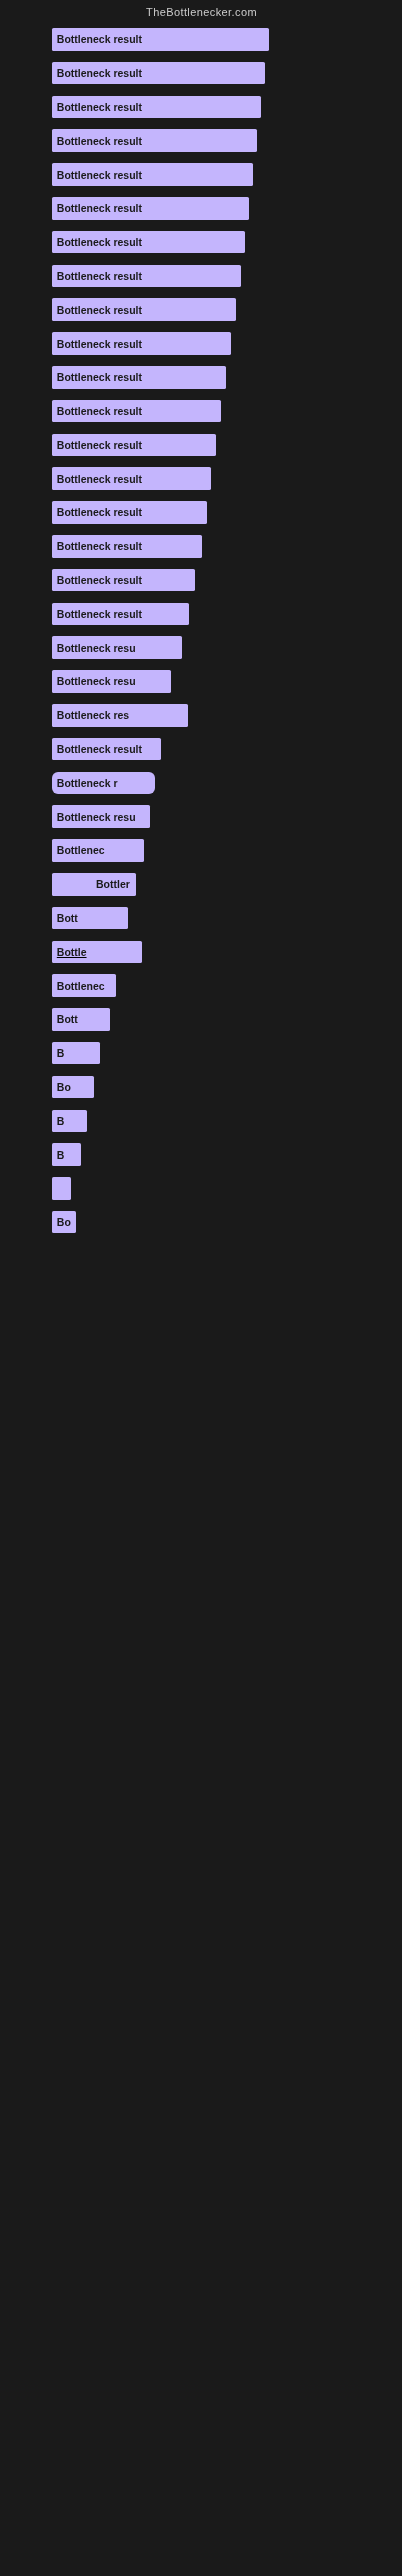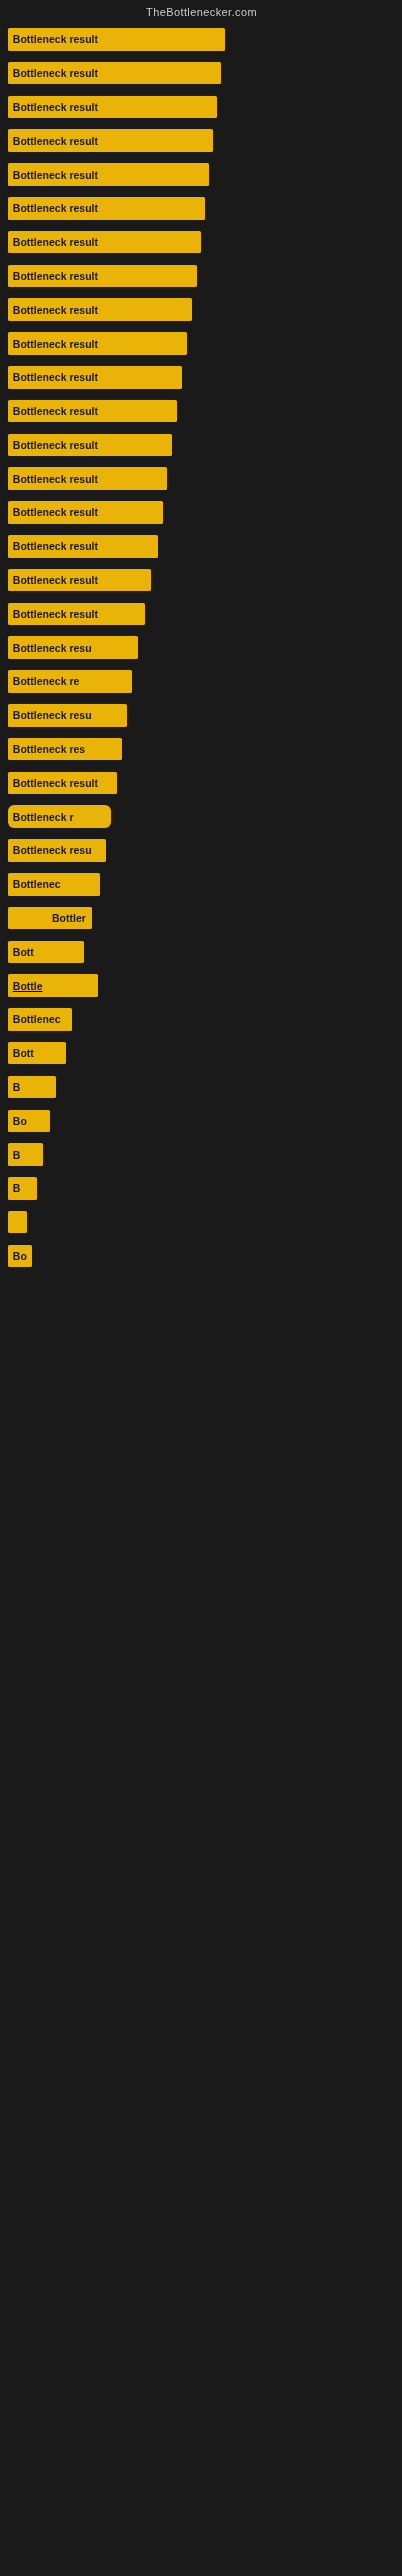--- a/index.html
+++ b/index.html
@@ -31,28 +31,29 @@
       gap: 0px;
     }
 
     .bar-row {
       display: flex;
       align-items: center;
       margin-bottom: 11.3px;
     }
 
     .bar {
-      background-color: #eab308;
+      background-color: #c4b5fd;
       height: 22.5px;
       display: flex;
       align-items: center;
       padding-left: 4.8px;
       border-radius: 1.6px;
       overflow: hidden;
       white-space: nowrap;
+      margin-left: 44px;
     }
 
     .bar-label {
       color: #1a1a1a;
       font-size: 10.5px;
       font-weight: bold;
     }
   </style>
 </head>
 <body>
@@ -149,31 +150,26 @@
       <div class="bar" style="width: 137px;">
         <span class="bar-label">Bottleneck result</span>
       </div>
     </div>
     <div class="bar-row">
       <div class="bar" style="width: 130px;">
         <span class="bar-label">Bottleneck resu</span>
       </div>
     </div>
     <div class="bar-row">
-      <div class="bar" style="width: 124px;">
-        <span class="bar-label">Bottleneck re</span>
-      </div>
-    </div>
-    <div class="bar-row">
       <div class="bar" style="width: 119px;">
         <span class="bar-label">Bottleneck resu</span>
       </div>
     </div>
     <div class="bar-row">
-      <div class="bar" style="width: 114px;">
+      <div class="bar" style="width: 136px;">
         <span class="bar-label">Bottleneck res</span>
       </div>
     </div>
     <div class="bar-row">
       <div class="bar" style="width: 109px;">
         <span class="bar-label">Bottleneck result</span>
       </div>
     </div>
     <div class="bar-row">
       <div class="bar" style="width: 103px; border-radius: 6px;">

